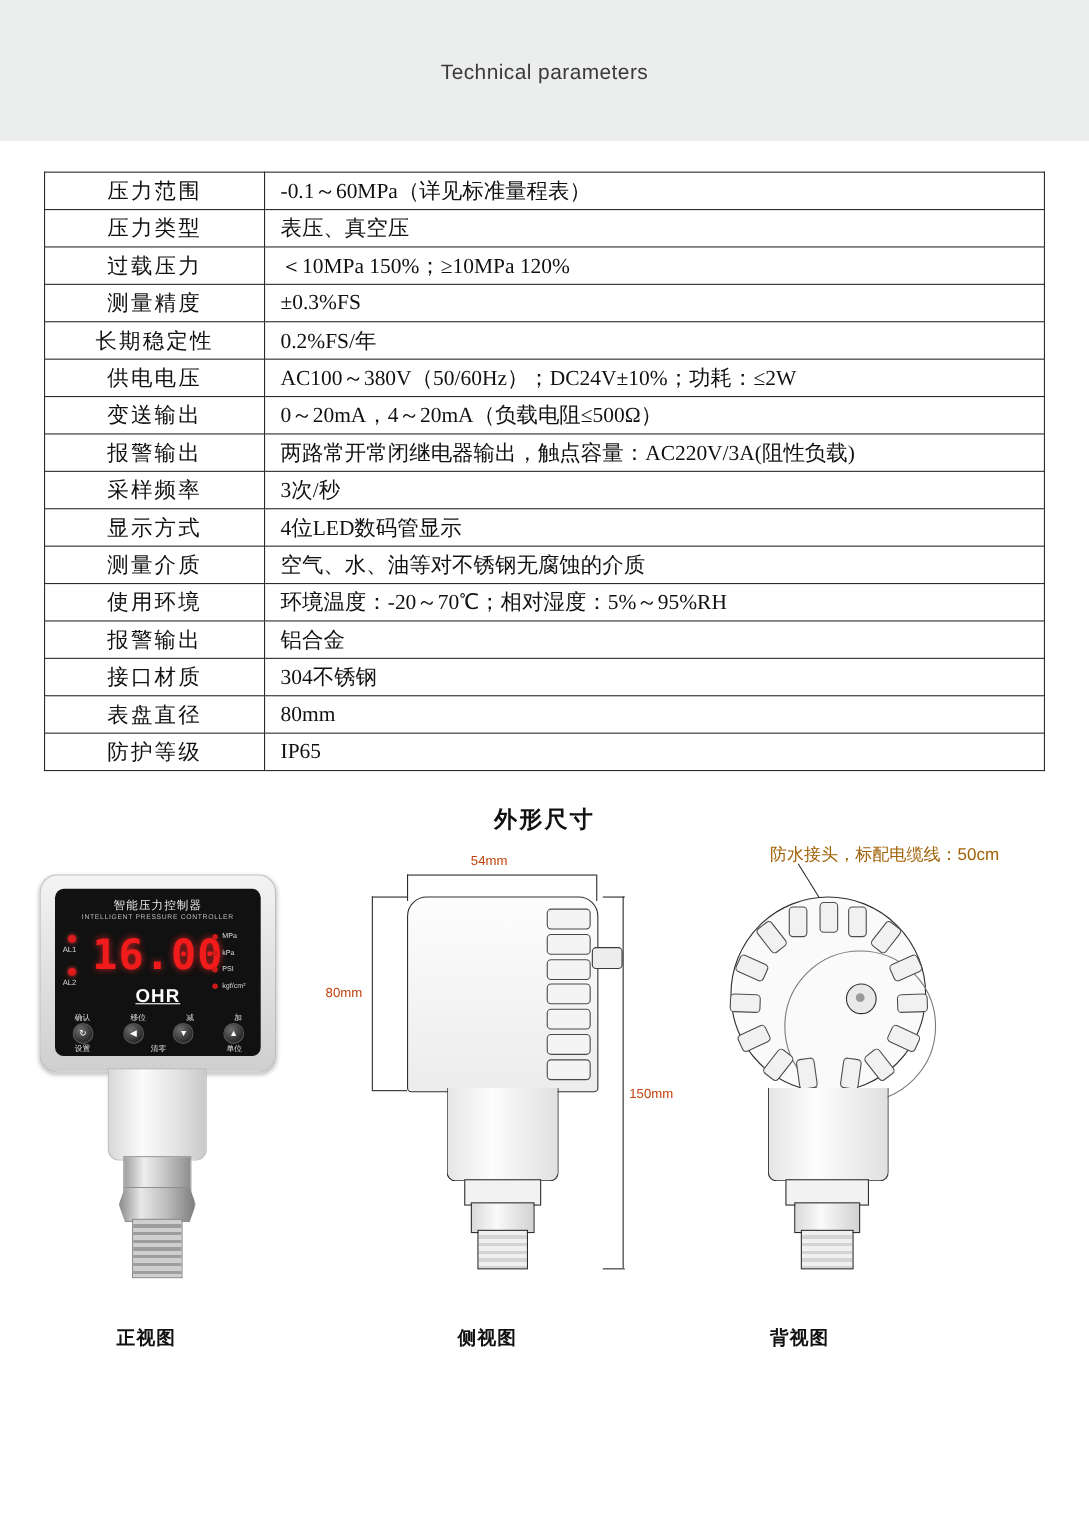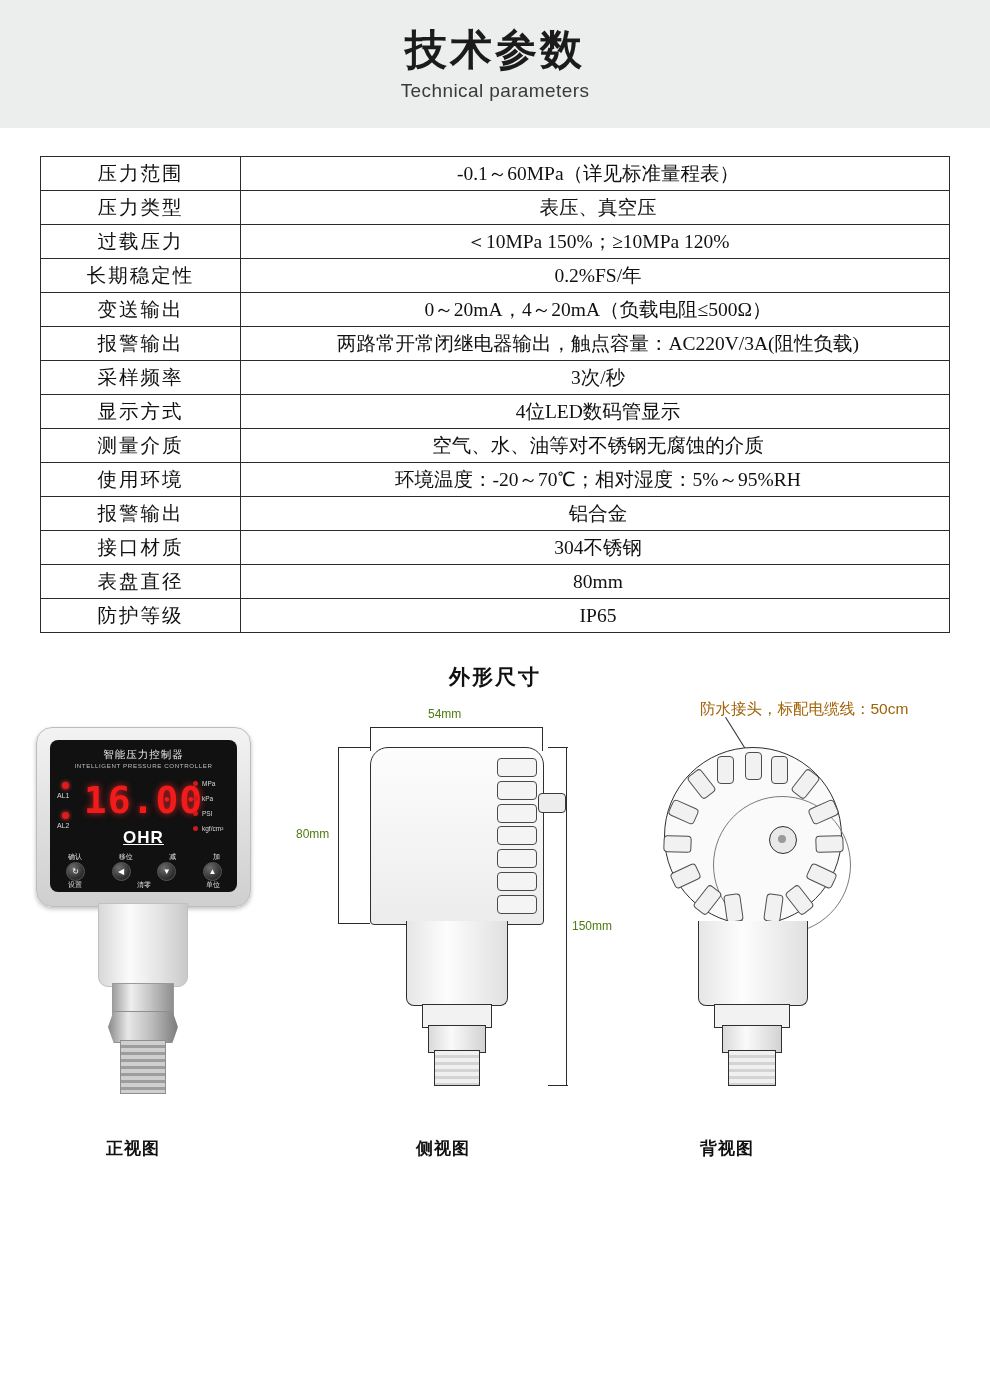--- a/index.html
+++ b/index.html
@@ -61,21 +61,21 @@
     box-sizing: border-box;
     white-space: nowrap;
   }
   table.spec td.label {
     width: 200px;
     text-align: center;
     letter-spacing: 2px;
   }
   table.spec td.value {
     padding-left: 14px;
-    text-align: center;
+    text-align: left;
   }
 
   
   .dim-title {
     text-align: center;
     font-size: 21px;
     font-weight: bold;
     letter-spacing: 2px;
     margin-top: 30px;
     color: #111;
@@ -329,21 +329,21 @@
   }
 
   
   .dimline {
     position: absolute;
     background: #2b2b2b;
   }
   .dimtext {
     position: absolute;
     font-size: 12px;
-    color: #4d7c0f;
+    color: #c2410c;
     font-family: "Liberation Sans", sans-serif;
   }
 
   
   .back-view {
     position: absolute;
     left: 636px;
     top: 10px;
     width: 300px;
     height: 410px;
@@ -427,42 +427,49 @@
     position: absolute;
     background: #2b2b2b;
     height: 1px;
     transform-origin: 0 0;
   }
 </style>
 </head>
 <body>
 
 <div class="header">
-  <div class="header-title">技术参数</div>
   <div class="header-subtitle">Technical parameters</div>
 </div>
 
 <div class="spec-wrap">
   <table class="spec">
     <tbody id="spec-body">
         <tr>
           <td class="label">压力范围</td>
           <td class="value">-0.1～60MPa（详见标准量程表）</td>
         </tr>
         <tr>
           <td class="label">压力类型</td>
           <td class="value">表压、真空压</td>
         </tr>
         <tr>
           <td class="label">过载压力</td>
           <td class="value">＜10MPa 150%；≥10MPa 120%</td>
         </tr>
         <tr>
+          <td class="label">测量精度</td>
+          <td class="value">±0.3%FS</td>
+        </tr>
+        <tr>
           <td class="label">长期稳定性</td>
           <td class="value">0.2%FS/年</td>
+        </tr>
+        <tr>
+          <td class="label">供电电压</td>
+          <td class="value">AC100～380V（50/60Hz）；DC24V±10%；功耗：≤2W</td>
         </tr>
         <tr>
           <td class="label">变送输出</td>
           <td class="value">0～20mA，4～20mA（负载电阻≤500Ω）</td>
         </tr>
         <tr>
           <td class="label">报警输出</td>
           <td class="value">两路常开常闭继电器输出，触点容量：AC220V/3A(阻性负载)</td>
         </tr>
         <tr>

